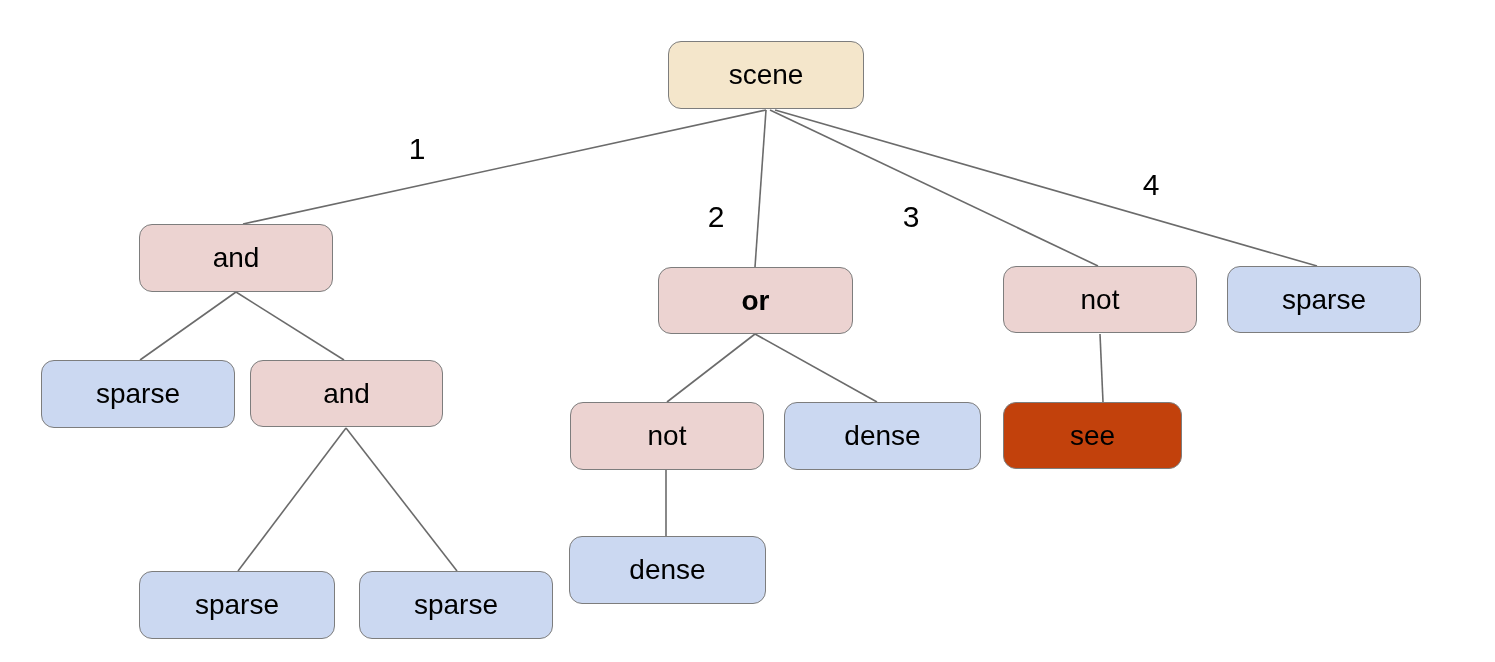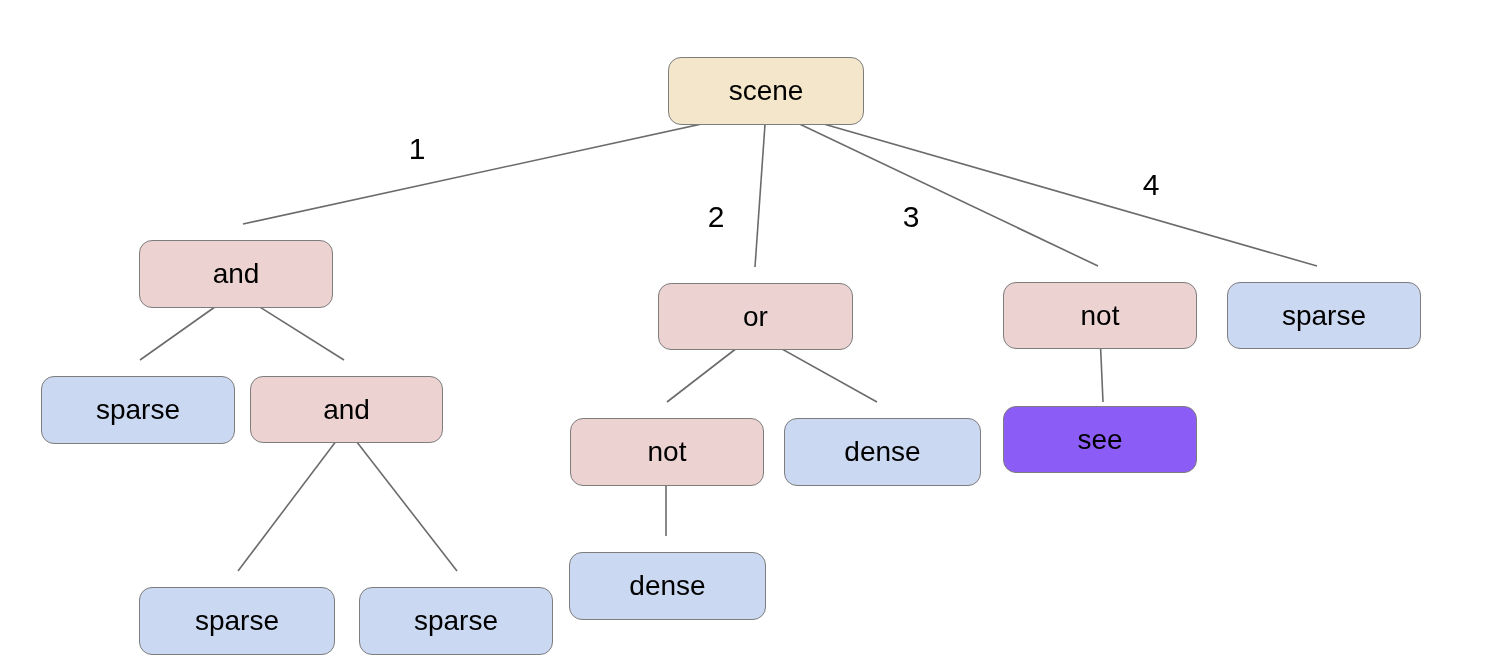--- a/index.html
+++ b/index.html
@@ -35,21 +35,20 @@
     position: absolute;
     box-sizing: border-box;
     border: 1.6px solid #7d7d7d;
     border-radius: 13px;
     display: flex;
     align-items: center;
     justify-content: center;
     font-size: 28px;
     color: #000000;
     line-height: 1;
-    margin-top: 16px;
   }
 </style>
 </head>
 <body>
 
 <div class="canvas">
   <svg id="edges" width="1495" height="662" viewBox="0 0 1495 662">
       <line x1="766" y1="110" x2="243" y2="224"></line>
       <text x="417" y="148" class="edge-label">1</text>
       <line x1="766" y1="110" x2="755" y2="267"></line>
@@ -63,25 +62,25 @@
       <line x1="346" y1="428" x2="238" y2="571"></line>
       <line x1="346" y1="428" x2="457" y2="571"></line>
       <line x1="755" y1="334" x2="667" y2="402"></line>
       <line x1="755" y1="334" x2="877" y2="402"></line>
       <line x1="666" y1="470" x2="666" y2="536"></line>
       <line x1="1100" y1="334" x2="1103" y2="402"></line>
     </svg>
   <div id="nodes">
       <div class="node" style="left: 668px; top: 41px; width: 196px; height: 68px; background: rgb(244, 230, 203);">scene</div>
       <div class="node" style="left: 139px; top: 224px; width: 194px; height: 68px; background: rgb(236, 211, 209);">and</div>
-      <div class="node" style="left: 658px; top: 267px; width: 195px; height: 67px; background: rgb(236, 211, 209);">or</div>
+      <div class="node" style="left: 658px; top: 267px; width: 195px; height: 67px; background: rgb(236, 211, 209); font-weight: bold;">or</div>
       <div class="node" style="left: 1003px; top: 266px; width: 194px; height: 67px; background: rgb(236, 211, 209);">not</div>
       <div class="node" style="left: 1227px; top: 266px; width: 194px; height: 67px; background: rgb(203, 216, 241);">sparse</div>
       <div class="node" style="left: 41px; top: 360px; width: 194px; height: 68px; background: rgb(203, 216, 241);">sparse</div>
       <div class="node" style="left: 250px; top: 360px; width: 193px; height: 67px; background: rgb(236, 211, 209);">and</div>
       <div class="node" style="left: 570px; top: 402px; width: 194px; height: 68px; background: rgb(236, 211, 209);">not</div>
       <div class="node" style="left: 784px; top: 402px; width: 197px; height: 68px; background: rgb(203, 216, 241);">dense</div>
-      <div class="node" style="left: 1003px; top: 390px; width: 194px; height: 67px; background: #8b5cf6;">see</div>
+      <div class="node" style="left: 1003px; top: 402px; width: 179px; height: 67px; background: #c2410c;">see</div>
       <div class="node" style="left: 139px; top: 571px; width: 196px; height: 68px; background: rgb(203, 216, 241);">sparse</div>
       <div class="node" style="left: 359px; top: 571px; width: 194px; height: 68px; background: rgb(203, 216, 241);">sparse</div>
       <div class="node" style="left: 569px; top: 536px; width: 197px; height: 68px; background: rgb(203, 216, 241);">dense</div>
     </div>
 </div>
 
 </body></html>

